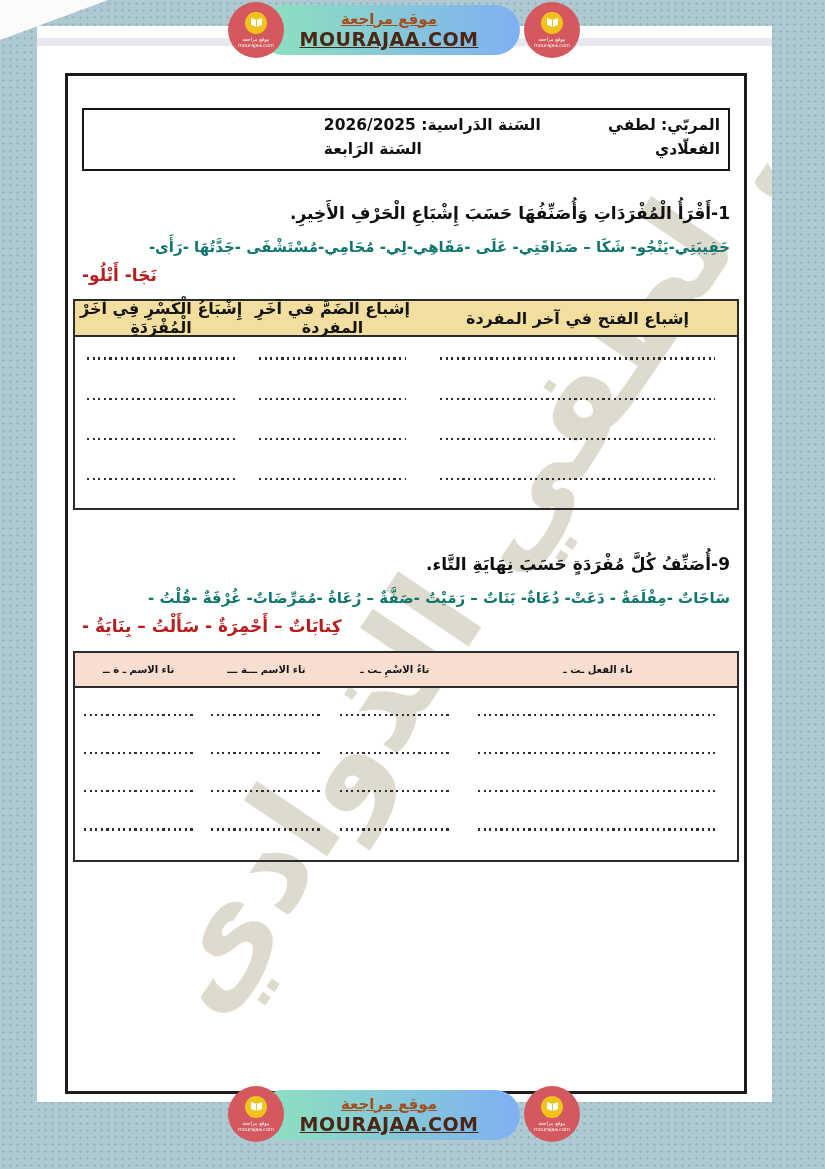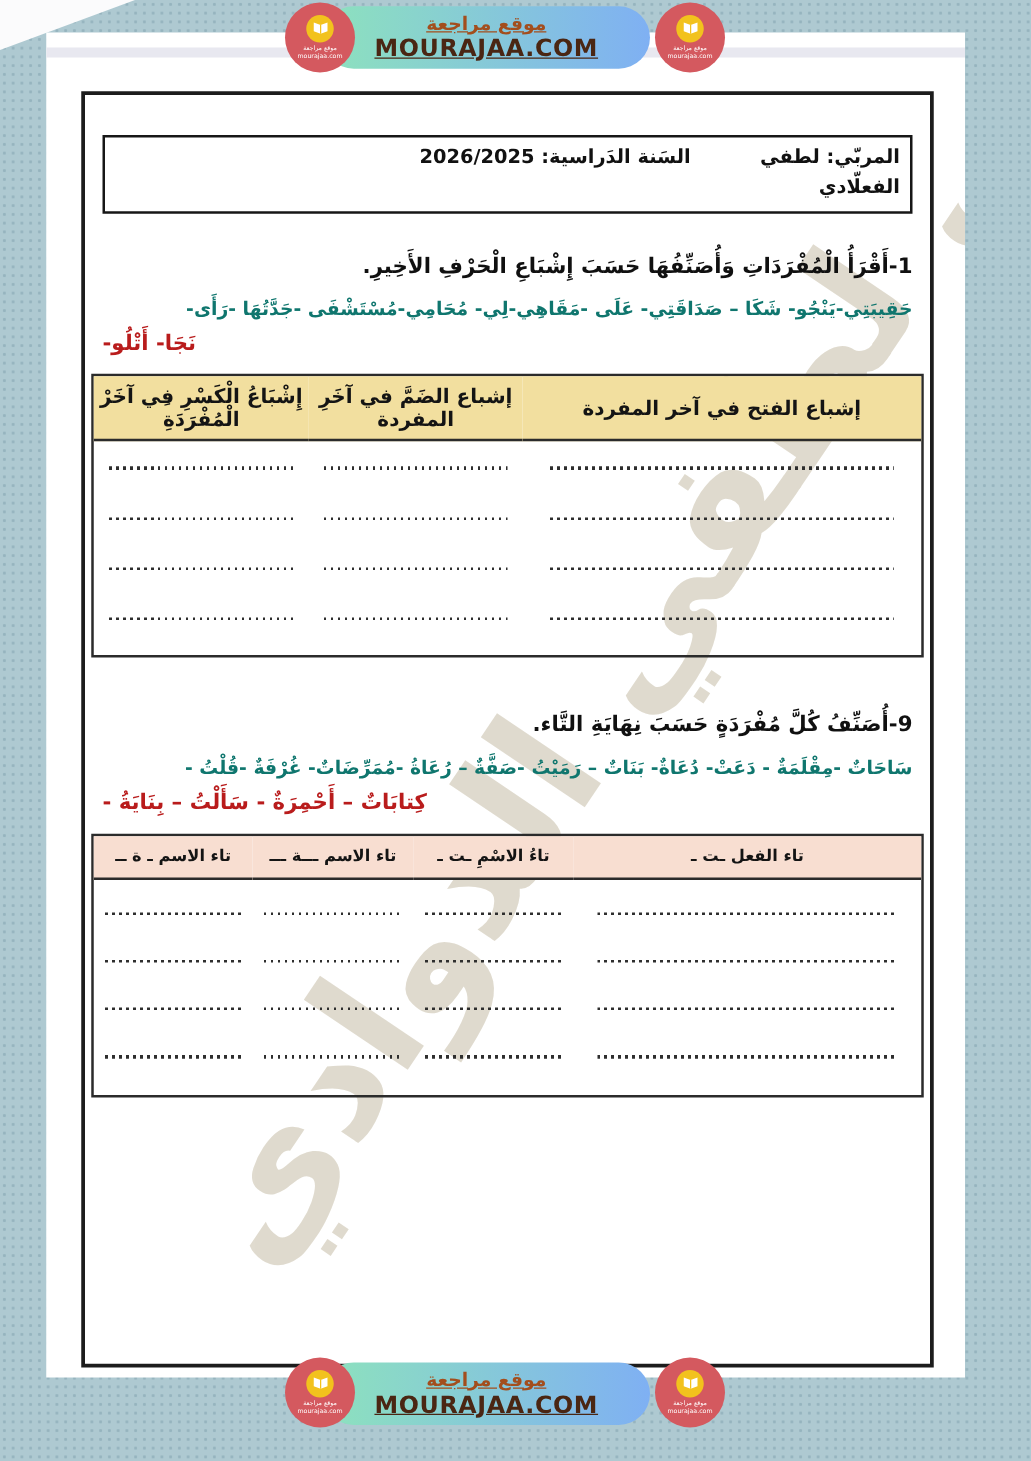--- a/index.html
+++ b/index.html
@@ -23,35 +23,35 @@
   .frame{position:absolute;left:28px;top:47px;width:682px;height:1021px;
     border:3px solid #1c1c1c;box-sizing:border-box;z-index:2;direction:rtl;}
   
   .id-table{display:flex;direction:rtl;margin:32px 14px 0;border:2px solid #161616;
     height:59px;background:transparent;}
   .id-cell{box-sizing:border-box;padding:3px 8px;font-weight:700;font-size:15.5px;
     line-height:1.55;color:#111;}
   .id-cell + .id-cell{border-left:none;border-right:none;}
   .id-teacher{width:26%;text-align:right;}
   .id-title{width:36%;text-align:center;border-right:2px solid #161616;border-left:2px solid #161616;}
-  .id-year{width:38%;text-align:right;}
+  .id-year{width:38%;text-align:left;}
   
   .ex-title{margin:32px 14px 0;font-weight:700;font-size:17px;color:#101010;text-align:right;}
   .ex-words{margin:12px 14px 0;font-weight:700;font-size:15px;color:#0f766e;
     text-align:right;line-height:1.7;}
   .ex-words2{margin:0 14px 0;font-weight:700;font-size:17px;color:#b91c1c;
     text-align:left;line-height:1.7;}
   
   .qtable{margin:10px 5px 0;border:2px solid #2b2b2b;background:transparent;}
   .hrow,.brow{display:flex;direction:rtl;}
   .hcell{box-sizing:border-box;display:flex;align-items:center;justify-content:center;
     font-weight:700;color:#141414;border-bottom:2px solid #2b2b2b;text-align:center;}
   .hcell + .hcell,.bcell + .bcell{border-left:none;}
-  .t1 .hcell{height:52px;background:#f2df9f;font-size:16px;}
-  .t2 .hcell{height:35px;background:#f8ded1;font-size:13px;}
+  .t1 .hcell{height:36px;background:#f2df9f;font-size:16px;}
+  .t2 .hcell{height:35px;background:#f8ded1;font-size:10px;}
   .bcell{box-sizing:border-box;background:transparent;}
   .t1 .bcell{height:171px;padding-top:20px;}
   .t2 .bcell{height:172px;padding-top:26px;}
   .sep{border-left:2px solid #2b2b2b;}
   .t1 .c1{width:48.2%;} .t1 .c2{width:25.8%;} .t1 .c3{width:26%;}
   .t2 .c1{width:42%;} .t2 .c2{width:19.4%;} .t2 .c3{width:19.4%;} .t2 .c4{width:19.2%;}
   .dotline{height:2.2px;width:86%;margin:0 auto 38px;
     background-image:repeating-linear-gradient(to right,#2e2e2e 0 2.2px,transparent 2.2px 5.6px);}
   .t2 .dotline{margin-bottom:36px;}
   
@@ -78,20 +78,21 @@
 <div class="page">
   <div class="page-band"></div>
   <div class="watermark">المربي لطفي الذوادي</div>
 
   <div class="frame">
 
     <div class="id-table">
       <div class="id-cell id-teacher">المربّي: لطفي الفعلّادي</div>
       <div class="id-cell id-year">
         <div>السَنة الدَراسية: 2026/2025</div>
+        <div>السَنة الرَابعة</div>
       </div>
     </div>
 
     <div class="ex-title">1-أَقْرَأُ الْمُفْرَدَاتِ وَأُصَنِّفُهَا حَسَبَ إِشْبَاعِ الْحَرْفِ الأَخِيرِ.</div>
     <div class="ex-words">حَقِيبَتِي-يَنْجُو- شَكَا – صَدَاقَتِي- عَلَى -مَقَاهِي-لِي- مُحَامِي-مُسْتَشْفَى -جَدَّتُهَا -رَأَى-</div>
     <div class="ex-words2">نَجَا- أَتْلُو-</div>
 
     <div class="qtable t1">
       <div class="hrow">
         <div class="hcell c1">إشباع الفتح في آخر المفردة</div>

